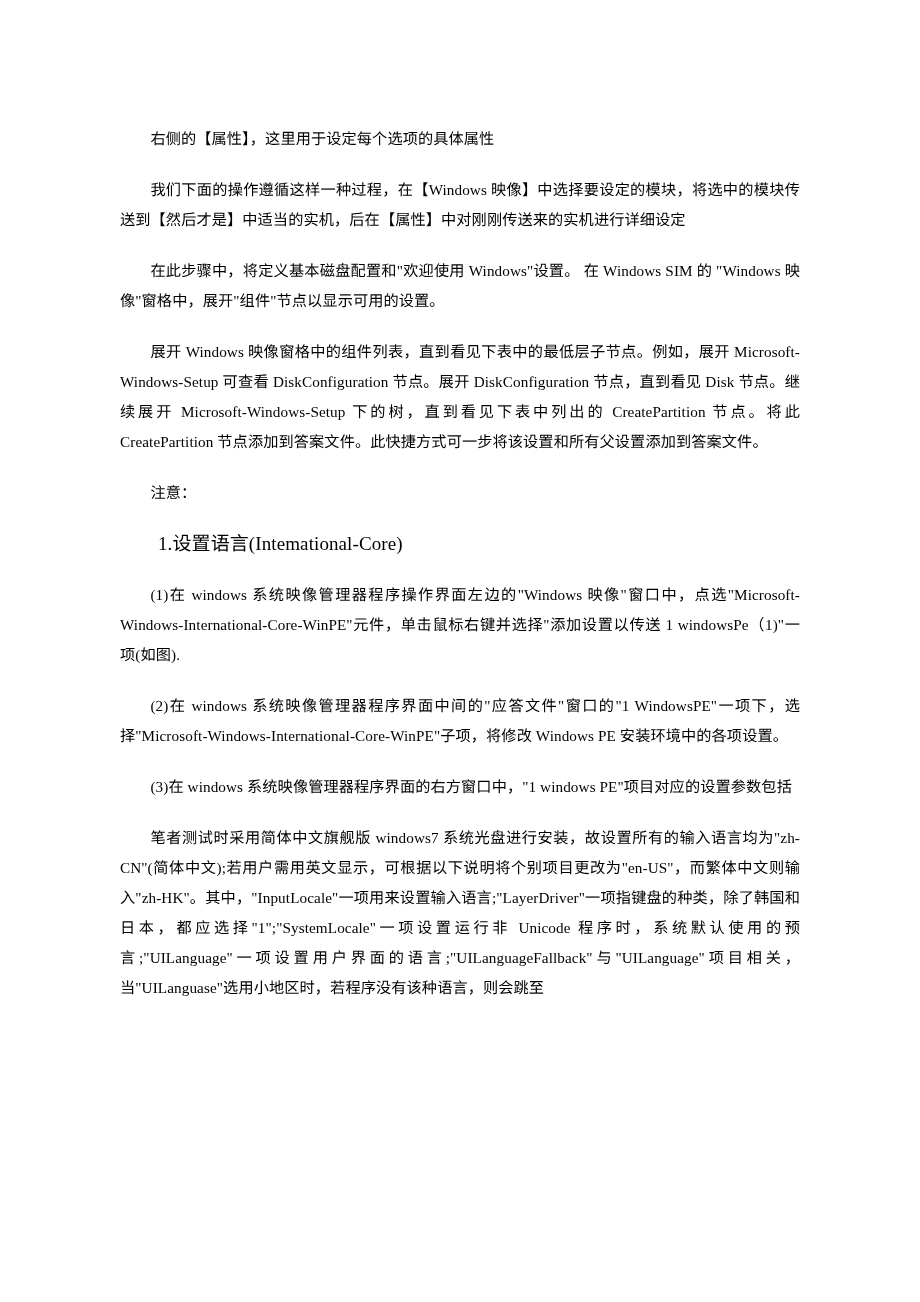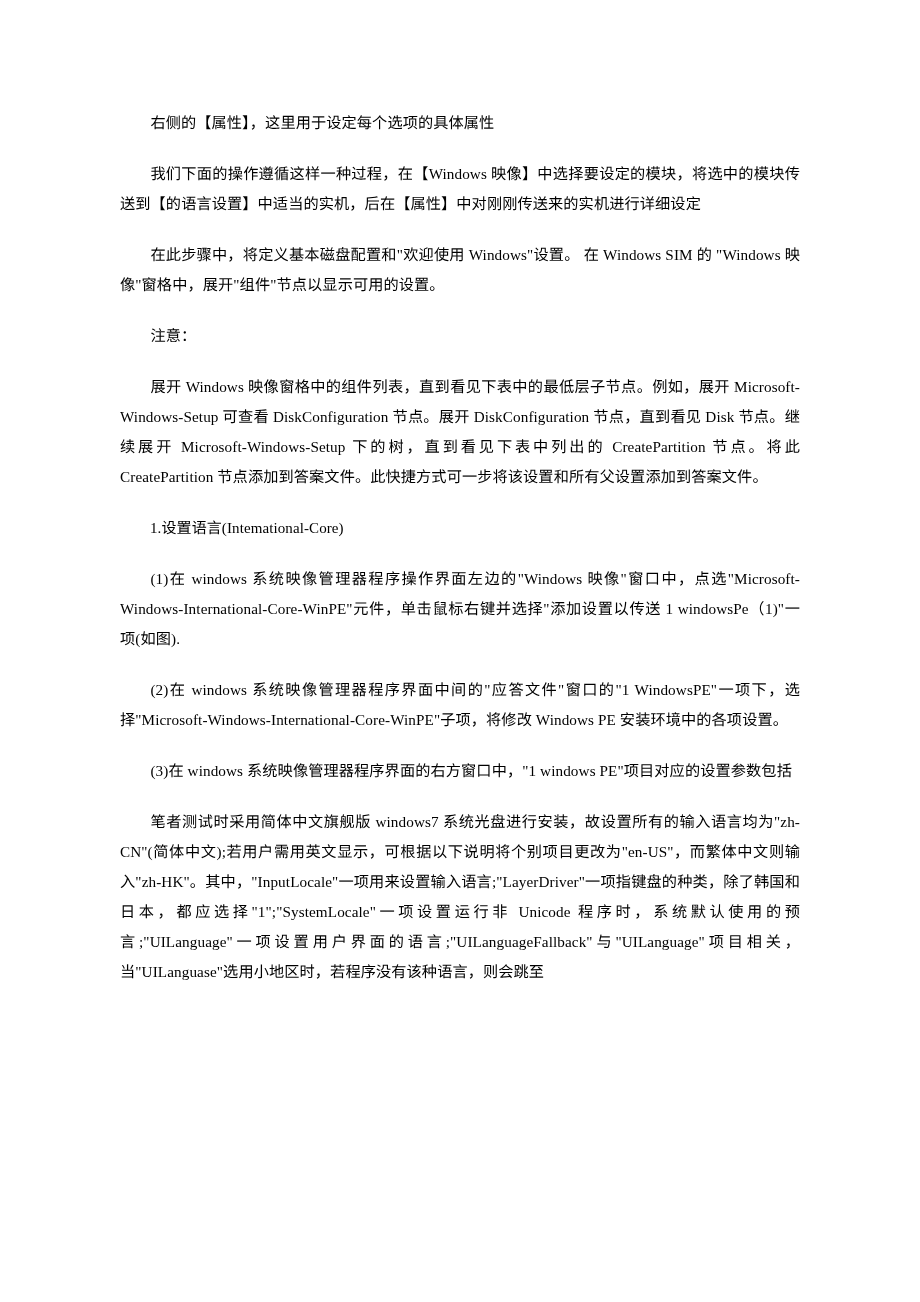--- a/index.html
+++ b/index.html
@@ -10,21 +10,21 @@
   }
   body {
     font-family: "Liberation Serif", "DejaVu Serif", serif;
     color: #000000;
     -webkit-font-smoothing: antialiased;
   }
   .page {
     position: relative;
     width: 920px;
     height: 1018px;
-    margin: 0 auto;
+    margin: 16px auto;
     background: #ffffff;
     overflow: hidden;
     box-sizing: border-box;
     border-radius: 15px;
   }
   .content {
     position: absolute;
     left: 120px;
     top: 108px;
     width: 680px;
@@ -38,42 +38,42 @@
     text-justify: inter-ideograph;
     text-indent: 2em;
     word-break: break-word;
     letter-spacing: 0.1px;
   }
   p.para + p.para {
     margin-top: 21px;
   }
   p.heading {
     text-indent: 0;
-    font-size: 15px;
+    font-size: 19px;
     line-height: 30px;
     margin: 0;
     text-indent: 2em;
   }
 </style>
 </head>
 <body>
 
 <div class="page">
   <div class="content">
 
     <p class="para">右侧的【属性】，这里用于设定每个选项的具体属性</p>
 
-    <p class="para">我们下面的操作遵循这样一种过程，在【Windows 映像】中选择要设定的模块，将选中的模块传送到【的语言设置】中适当的实机，后在【属性】中对刚刚传送来的实机进行详细设定</p>
+    <p class="para">我们下面的操作遵循这样一种过程，在【Windows 映像】中选择要设定的模块，将选中的模块传送到【然后才是】中适当的实机，后在【属性】中对刚刚传送来的实机进行详细设定</p>
 
     <p class="para">在此步骤中，将定义基本磁盘配置和"欢迎使用 Windows"设置。 在 Windows SIM 的 "Windows 映像"窗格中，展开"组件"节点以显示可用的设置。</p>
 
 
+    <p class="para">展开 Windows 映像窗格中的组件列表，直到看见下表中的最低层子节点。例如，展开 Microsoft-Windows-Setup 可查看 DiskConfiguration 节点。展开 DiskConfiguration 节点，直到看见 Disk 节点。继续展开 Microsoft-Windows-Setup 下的树，直到看见下表中列出的 CreatePartition 节点。将此 CreatePartition 节点添加到答案文件。此快捷方式可一步将该设置和所有父设置添加到答案文件。</p>
+
     <p class="para">注意：</p>
-
-    <p class="para">展开 Windows 映像窗格中的组件列表，直到看见下表中的最低层子节点。例如，展开 Microsoft-Windows-Setup 可查看 DiskConfiguration 节点。展开 DiskConfiguration 节点，直到看见 Disk 节点。继续展开 Microsoft-Windows-Setup 下的树，直到看见下表中列出的 CreatePartition 节点。将此 CreatePartition 节点添加到答案文件。此快捷方式可一步将该设置和所有父设置添加到答案文件。</p>
 
     <p class="para heading">1.设置语言(Intemational-Core)</p>
 
 
     <p class="para">(1)在 windows 系统映像管理器程序操作界面左边的"Windows 映像"窗口中，点选"Microsoft-Windows-International-Core-WinPE"元件，单击鼠标右键并选择"添加设置以传送 1 windowsPe（1)"一项(如图).</p>
 
     <p class="para">(2)在 windows 系统映像管理器程序界面中间的"应答文件"窗口的"1 WindowsPE"一项下，选择"Microsoft-Windows-International-Core-WinPE"子项，将修改 Windows PE 安装环境中的各项设置。</p>
 
     <p class="para">(3)在 windows 系统映像管理器程序界面的右方窗口中，"1 windows PE"项目对应的设置参数包括</p>
 

